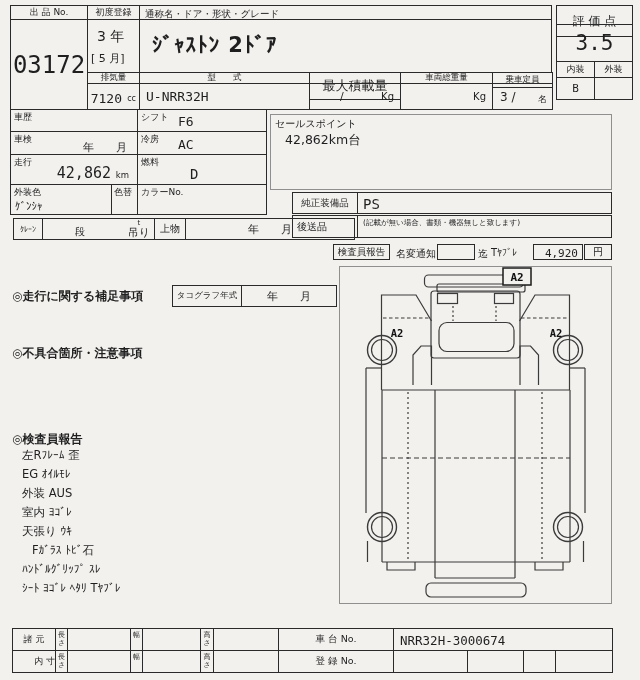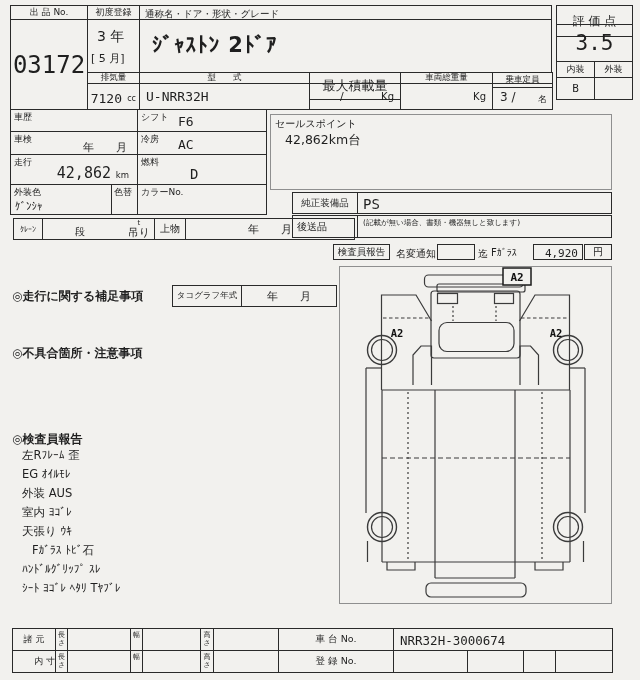--- a/index.html
+++ b/index.html
@@ -175,21 +175,21 @@
 <div class="b" style="left:357px;top:215px;width:255px;height:23px;">
   <span style="position:absolute;left:5px;top:2px;font-size:7.5px;">(記載が無い場合、書類・機器無しと致します)</span>
 </div>
 
 <div class="b ctr" style="left:333px;top:244px;width:57px;height:16px;font-size:9.5px;">
   <span>検査員報告</span>
 </div>
 <span class="abs" style="left:396px;top:247px;font-size:10px;">名変通知</span>
 <div class="b" style="left:437px;top:244px;width:38px;height:16px;"></div>
 <span class="abs" style="left:478px;top:247px;font-size:10px;">迄</span>
-<span class="abs" style="left:491px;top:247px;font-size:10px;">Fｶﾞﾗｽ</span>
+<span class="abs" style="left:491px;top:247px;font-size:10px;">Tﾔﾌﾞﾚ</span>
 <div class="b" style="left:533px;top:244px;width:50px;height:16px;">
   <span class="mono" style="position:absolute;right:4px;top:2px;font-size:11px;">4,920</span>
 </div>
 <div class="b ctr" style="left:584px;top:244px;width:28px;height:16px;font-size:10px;">
   <span>円</span>
 </div>
 
 <div class="abs sec-title" style="left:12px;top:288px;">◎走行に関する補足事項</div>
 <div class="b ctr" style="left:172px;top:285px;width:70px;height:22px;font-size:8.5px;">
   <span>タコグラフ年式</span>

